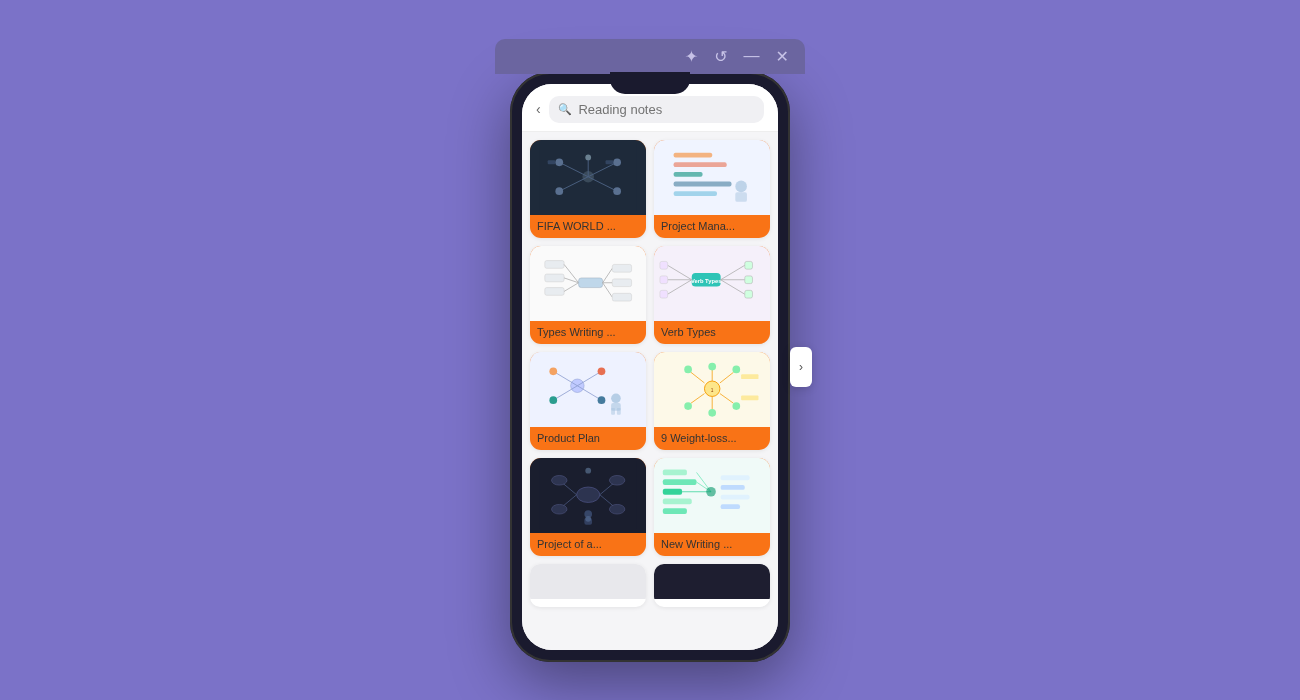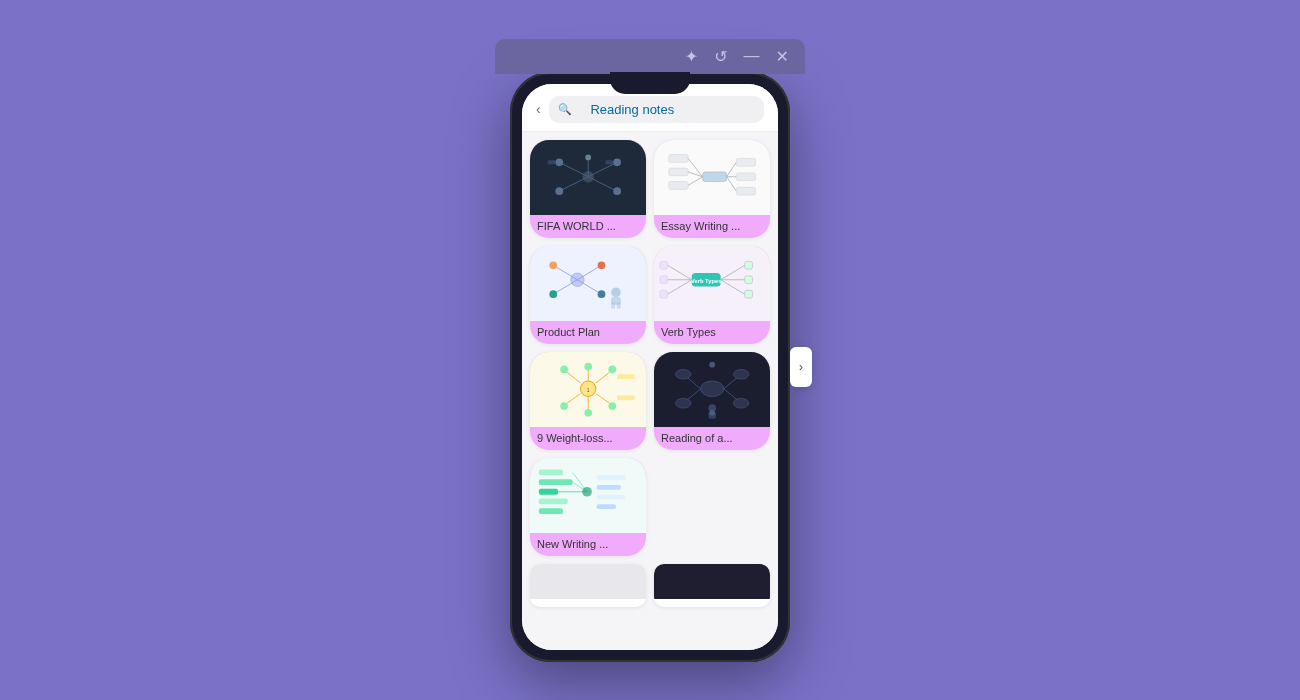--- a/index.html
+++ b/index.html
@@ -122,22 +122,21 @@
       gap: 6px;
     }
 
     .search-icon {
       color: #999;
       font-size: 11px;
     }
 
     .search-text {
       font-size: 13px;
-      color: #0369a1;
-      margin-left: 12px;
+      color: #737373;
     }
 
     
     .grid-content {
       flex: 1;
       overflow-y: auto;
       padding: 8px;
       background: #f5f5f7;
     }
 
@@ -145,22 +144,22 @@
       display: none;
     }
 
     .grid {
       display: grid;
       grid-template-columns: 1fr 1fr;
       gap: 8px;
     }
 
     .card {
-      background: #f0abfc;
-      border-radius: 19px;
+      background: #f97316;
+      border-radius: 11px;
       overflow: hidden;
       cursor: pointer;
       box-shadow: 0 1px 4px rgba(0,0,0,0.08);
     }
 
     .card-thumb {
       width: 100%;
       height: 75px;
       position: relative;
       overflow: hidden;
@@ -278,20 +277,37 @@
                 <circle cx="20" cy="50" r="4" fill="#5a7090"></circle>
                 <circle cx="80" cy="50" r="4" fill="#5a7090"></circle>
                 <circle cx="50" cy="15" r="3" fill="#6a8090"></circle>
                 <rect x="8" y="18" width="8" height="4" rx="1" fill="#3a5070" opacity="0.7"></rect>
                 <rect x="68" y="18" width="8" height="4" rx="1" fill="#3a5070" opacity="0.7"></rect>
               </svg>
             </div>
             <div class="card-label">FIFA WORLD ...</div>
           </div>
 
+          <div class="card">
+            <div class="card-thumb thumb-light-blue">
+              <svg class="mini-map" viewBox="0 0 100 70" xmlns="http://www.w3.org/2000/svg">
+                <rect width="100" height="70" fill="#f0f4ff"></rect>
+
+                <rect x="10" y="10" width="40" height="5" rx="2" fill="#f4a261" opacity="0.8"></rect>
+                <rect x="10" y="20" width="55" height="5" rx="2" fill="#e76f51" opacity="0.6"></rect>
+                <rect x="10" y="30" width="30" height="5" rx="2" fill="#2a9d8f" opacity="0.7"></rect>
+                <rect x="10" y="40" width="60" height="5" rx="2" fill="#457b9d" opacity="0.6"></rect>
+                <rect x="10" y="50" width="45" height="5" rx="2" fill="#8ecae6" opacity="0.8"></rect>
+
+                <circle cx="80" cy="45" r="6" fill="#a8c4e0" opacity="0.7"></circle>
+                <rect x="74" y="51" width="12" height="10" rx="2" fill="#a8c4e0" opacity="0.5"></rect>
+              </svg>
+            </div>
+            <div class="card-label">Project Mana...</div>
+          </div>
 
           <div class="card">
             <div class="card-thumb thumb-white">
               <svg class="mini-map" viewBox="0 0 100 70" xmlns="http://www.w3.org/2000/svg">
                 <rect width="100" height="70" fill="#fafafa"></rect>
 
                 <rect x="5" y="12" width="20" height="8" rx="2" fill="#e8ecf0" stroke="#ccc" stroke-width="0.5"></rect>
                 <rect x="5" y="26" width="20" height="8" rx="2" fill="#e8ecf0" stroke="#ccc" stroke-width="0.5"></rect>
                 <rect x="5" y="40" width="20" height="8" rx="2" fill="#e8ecf0" stroke="#ccc" stroke-width="0.5"></rect>
                 <line x1="25" y1="16" x2="40" y2="35" stroke="#aaa" stroke-width="0.8"></line>
@@ -299,45 +315,21 @@
                 <line x1="25" y1="44" x2="40" y2="35" stroke="#aaa" stroke-width="0.8"></line>
                 <rect x="40" y="30" width="25" height="10" rx="3" fill="#bfd7ea" stroke="#9ab" stroke-width="0.5"></rect>
                 <line x1="65" y1="35" x2="75" y2="20" stroke="#aaa" stroke-width="0.8"></line>
                 <line x1="65" y1="35" x2="75" y2="35" stroke="#aaa" stroke-width="0.8"></line>
                 <line x1="65" y1="35" x2="75" y2="50" stroke="#aaa" stroke-width="0.8"></line>
                 <rect x="75" y="16" width="20" height="8" rx="2" fill="#e8ecf0" stroke="#ccc" stroke-width="0.5"></rect>
                 <rect x="75" y="31" width="20" height="8" rx="2" fill="#e8ecf0" stroke="#ccc" stroke-width="0.5"></rect>
                 <rect x="75" y="46" width="20" height="8" rx="2" fill="#e8ecf0" stroke="#ccc" stroke-width="0.5"></rect>
               </svg>
             </div>
-            <div class="card-label">Essay Writing ...</div>
-          </div>
-
-          <div class="card">
-            <div class="card-thumb" style="background:#eef2ff;">
-              <svg class="mini-map" viewBox="0 0 100 70" xmlns="http://www.w3.org/2000/svg">
-                <rect width="100" height="70" fill="#eef2ff"></rect>
-
-                <circle cx="45" cy="35" r="7" fill="#c0caff" stroke="#8899cc" stroke-width="0.5"></circle>
-                <line x1="45" y1="35" x2="20" y2="20" stroke="#8899cc" stroke-width="0.8"></line>
-                <line x1="45" y1="35" x2="20" y2="50" stroke="#8899cc" stroke-width="0.8"></line>
-                <line x1="45" y1="35" x2="70" y2="20" stroke="#8899cc" stroke-width="0.8"></line>
-                <line x1="45" y1="35" x2="70" y2="50" stroke="#8899cc" stroke-width="0.8"></line>
-                <circle cx="20" cy="20" r="4" fill="#f4a261"></circle>
-                <circle cx="20" cy="50" r="4" fill="#2a9d8f"></circle>
-                <circle cx="70" cy="20" r="4" fill="#e76f51"></circle>
-                <circle cx="70" cy="50" r="4" fill="#457b9d"></circle>
-
-                <circle cx="85" cy="48" r="5" fill="#a8c4e0" opacity="0.8"></circle>
-                <rect x="80" y="53" width="10" height="8" rx="2" fill="#a8c4e0" opacity="0.6"></rect>
-                <rect x="80" y="58" width="4" height="7" rx="1" fill="#a8c4e0" opacity="0.5"></rect>
-                <rect x="86" y="58" width="4" height="7" rx="1" fill="#a8c4e0" opacity="0.5"></rect>
-              </svg>
-            </div>
-            <div class="card-label">Product Plan</div>
+            <div class="card-label">Types Writing ...</div>
           </div>
 
           <div class="card">
             <div class="card-thumb" style="background:#f5f0fa;">
               <svg class="mini-map" viewBox="0 0 100 70" xmlns="http://www.w3.org/2000/svg">
                 <rect width="100" height="70" fill="#f5f0fa"></rect>
 
                 <rect x="35" y="28" width="30" height="14" rx="4" fill="#2ec4b6"></rect>
                 <text x="50" y="38" text-anchor="middle" font-size="6" fill="white" font-weight="bold">Verb Types</text>
                 <line x1="35" y1="35" x2="10" y2="20" stroke="#aaa" stroke-width="0.8"></line>
@@ -351,20 +343,44 @@
                 <line x1="65" y1="35" x2="90" y2="50" stroke="#aaa" stroke-width="0.8"></line>
                 <rect x="90" y="16" width="8" height="8" rx="2" fill="#d0ffe0" stroke="#aaa" stroke-width="0.5"></rect>
                 <rect x="90" y="31" width="8" height="8" rx="2" fill="#d0ffe0" stroke="#aaa" stroke-width="0.5"></rect>
                 <rect x="90" y="46" width="8" height="8" rx="2" fill="#d0ffe0" stroke="#aaa" stroke-width="0.5"></rect>
               </svg>
             </div>
             <div class="card-label">Verb Types</div>
           </div>
 
           <div class="card">
+            <div class="card-thumb" style="background:#eef2ff;">
+              <svg class="mini-map" viewBox="0 0 100 70" xmlns="http://www.w3.org/2000/svg">
+                <rect width="100" height="70" fill="#eef2ff"></rect>
+
+                <circle cx="45" cy="35" r="7" fill="#c0caff" stroke="#8899cc" stroke-width="0.5"></circle>
+                <line x1="45" y1="35" x2="20" y2="20" stroke="#8899cc" stroke-width="0.8"></line>
+                <line x1="45" y1="35" x2="20" y2="50" stroke="#8899cc" stroke-width="0.8"></line>
+                <line x1="45" y1="35" x2="70" y2="20" stroke="#8899cc" stroke-width="0.8"></line>
+                <line x1="45" y1="35" x2="70" y2="50" stroke="#8899cc" stroke-width="0.8"></line>
+                <circle cx="20" cy="20" r="4" fill="#f4a261"></circle>
+                <circle cx="20" cy="50" r="4" fill="#2a9d8f"></circle>
+                <circle cx="70" cy="20" r="4" fill="#e76f51"></circle>
+                <circle cx="70" cy="50" r="4" fill="#457b9d"></circle>
+
+                <circle cx="85" cy="48" r="5" fill="#a8c4e0" opacity="0.8"></circle>
+                <rect x="80" y="53" width="10" height="8" rx="2" fill="#a8c4e0" opacity="0.6"></rect>
+                <rect x="80" y="58" width="4" height="7" rx="1" fill="#a8c4e0" opacity="0.5"></rect>
+                <rect x="86" y="58" width="4" height="7" rx="1" fill="#a8c4e0" opacity="0.5"></rect>
+              </svg>
+            </div>
+            <div class="card-label">Product Plan</div>
+          </div>
+
+          <div class="card">
             <div class="card-thumb thumb-yellow">
               <svg class="mini-map" viewBox="0 0 100 70" xmlns="http://www.w3.org/2000/svg">
                 <rect width="100" height="70" fill="#fdf9e8"></rect>
 
                 <circle cx="50" cy="35" r="8" fill="#fde68a" stroke="#f59e0b" stroke-width="1"></circle>
                 <text x="50" y="38" text-anchor="middle" font-size="5" fill="#92400e">1</text>
                 <line x1="50" y1="27" x2="50" y2="15" stroke="#f59e0b" stroke-width="0.8"></line>
                 <line x1="58" y1="29" x2="72" y2="18" stroke="#f59e0b" stroke-width="0.8"></line>
                 <line x1="58" y1="40" x2="72" y2="50" stroke="#f59e0b" stroke-width="0.8"></line>
                 <line x1="50" y1="43" x2="50" y2="58" stroke="#f59e0b" stroke-width="0.8"></line>
@@ -399,21 +415,21 @@
                 <ellipse cx="80" cy="20" rx="8" ry="5" fill="#2d3450" stroke="#5a6090" stroke-width="0.5"></ellipse>
                 <ellipse cx="80" cy="50" rx="8" ry="5" fill="#2d3450" stroke="#5a6090" stroke-width="0.5"></ellipse>
 
                 <circle cx="50" cy="10" r="3" fill="#5a7090" opacity="0.7"></circle>
                 <circle cx="50" cy="60" r="3" fill="#5a7090" opacity="0.7"></circle>
 
                 <circle cx="50" cy="55" r="4" fill="#4a6090" opacity="0.6"></circle>
                 <rect x="46" y="59" width="8" height="7" rx="2" fill="#4a6090" opacity="0.5"></rect>
               </svg>
             </div>
-            <div class="card-label">Reading of a...</div>
+            <div class="card-label">Project of a...</div>
           </div>
 
           <div class="card">
             <div class="card-thumb" style="background:#f0faf8;">
               <svg class="mini-map" viewBox="0 0 100 70" xmlns="http://www.w3.org/2000/svg">
                 <rect width="100" height="70" fill="#f0faf8"></rect>
 
                 <rect x="5" y="12" width="25" height="6" rx="2" fill="#a7f3d0"></rect>
                 <rect x="5" y="22" width="35" height="6" rx="2" fill="#6ee7b7"></rect>
                 <rect x="5" y="32" width="20" height="6" rx="2" fill="#34d399"></rect>

